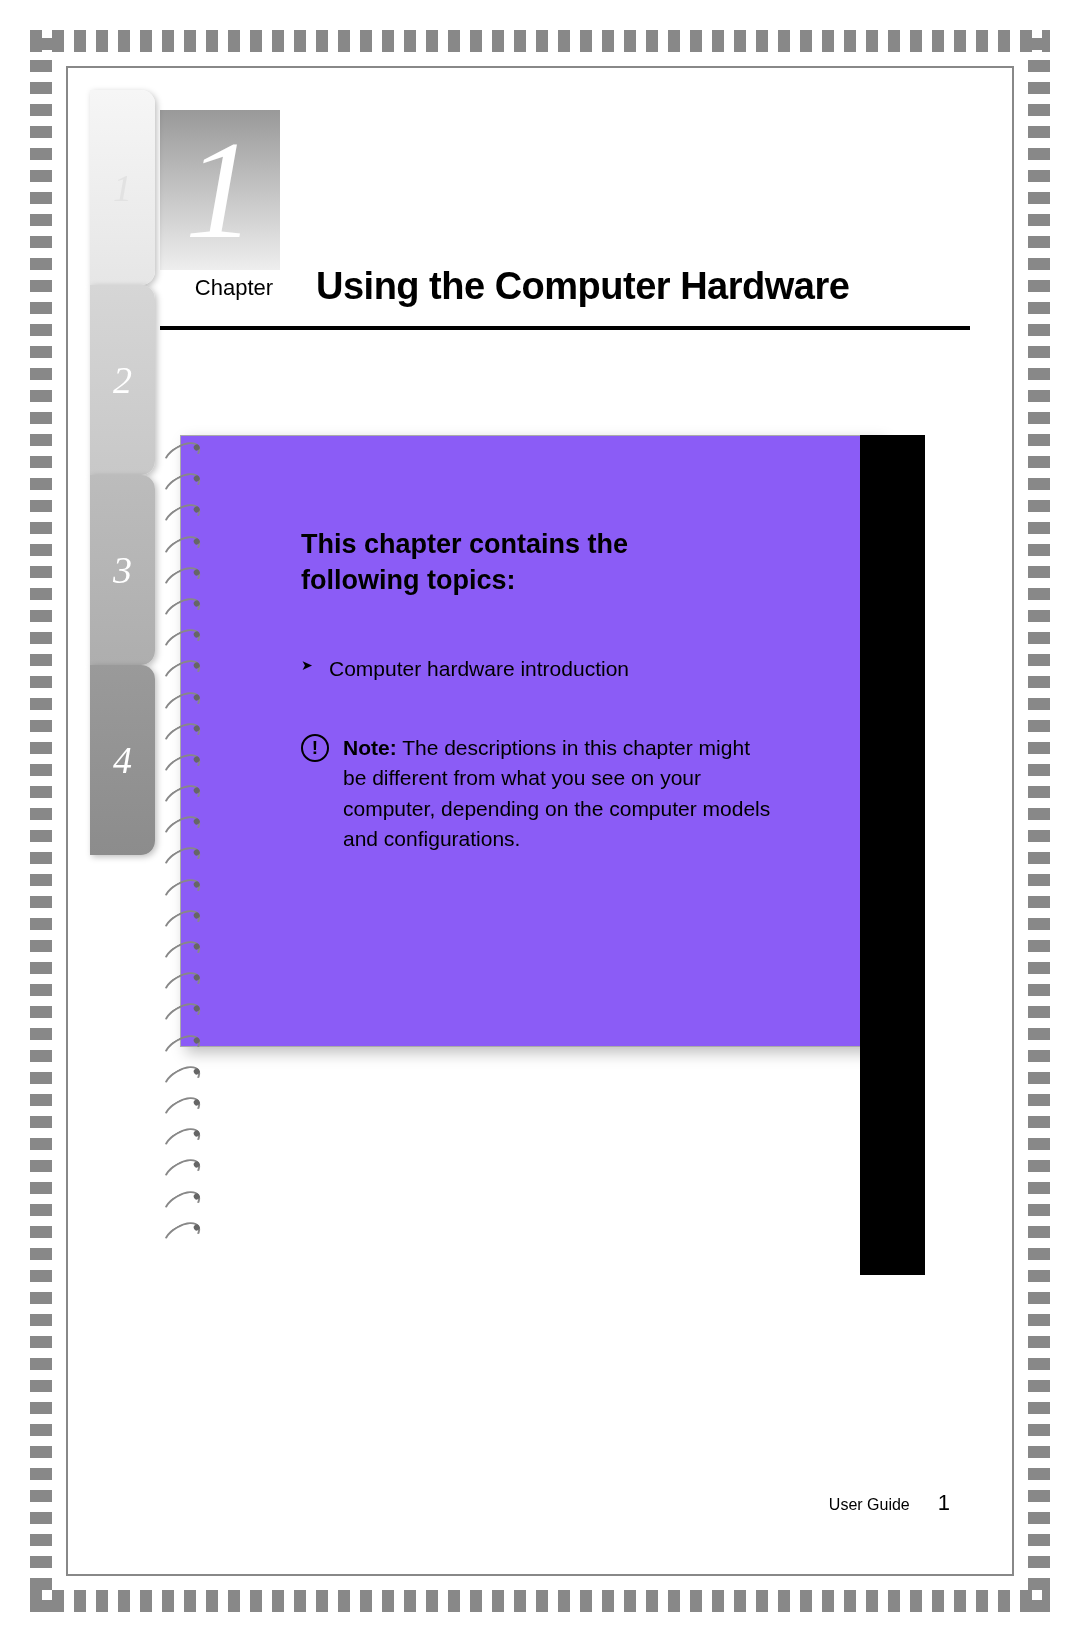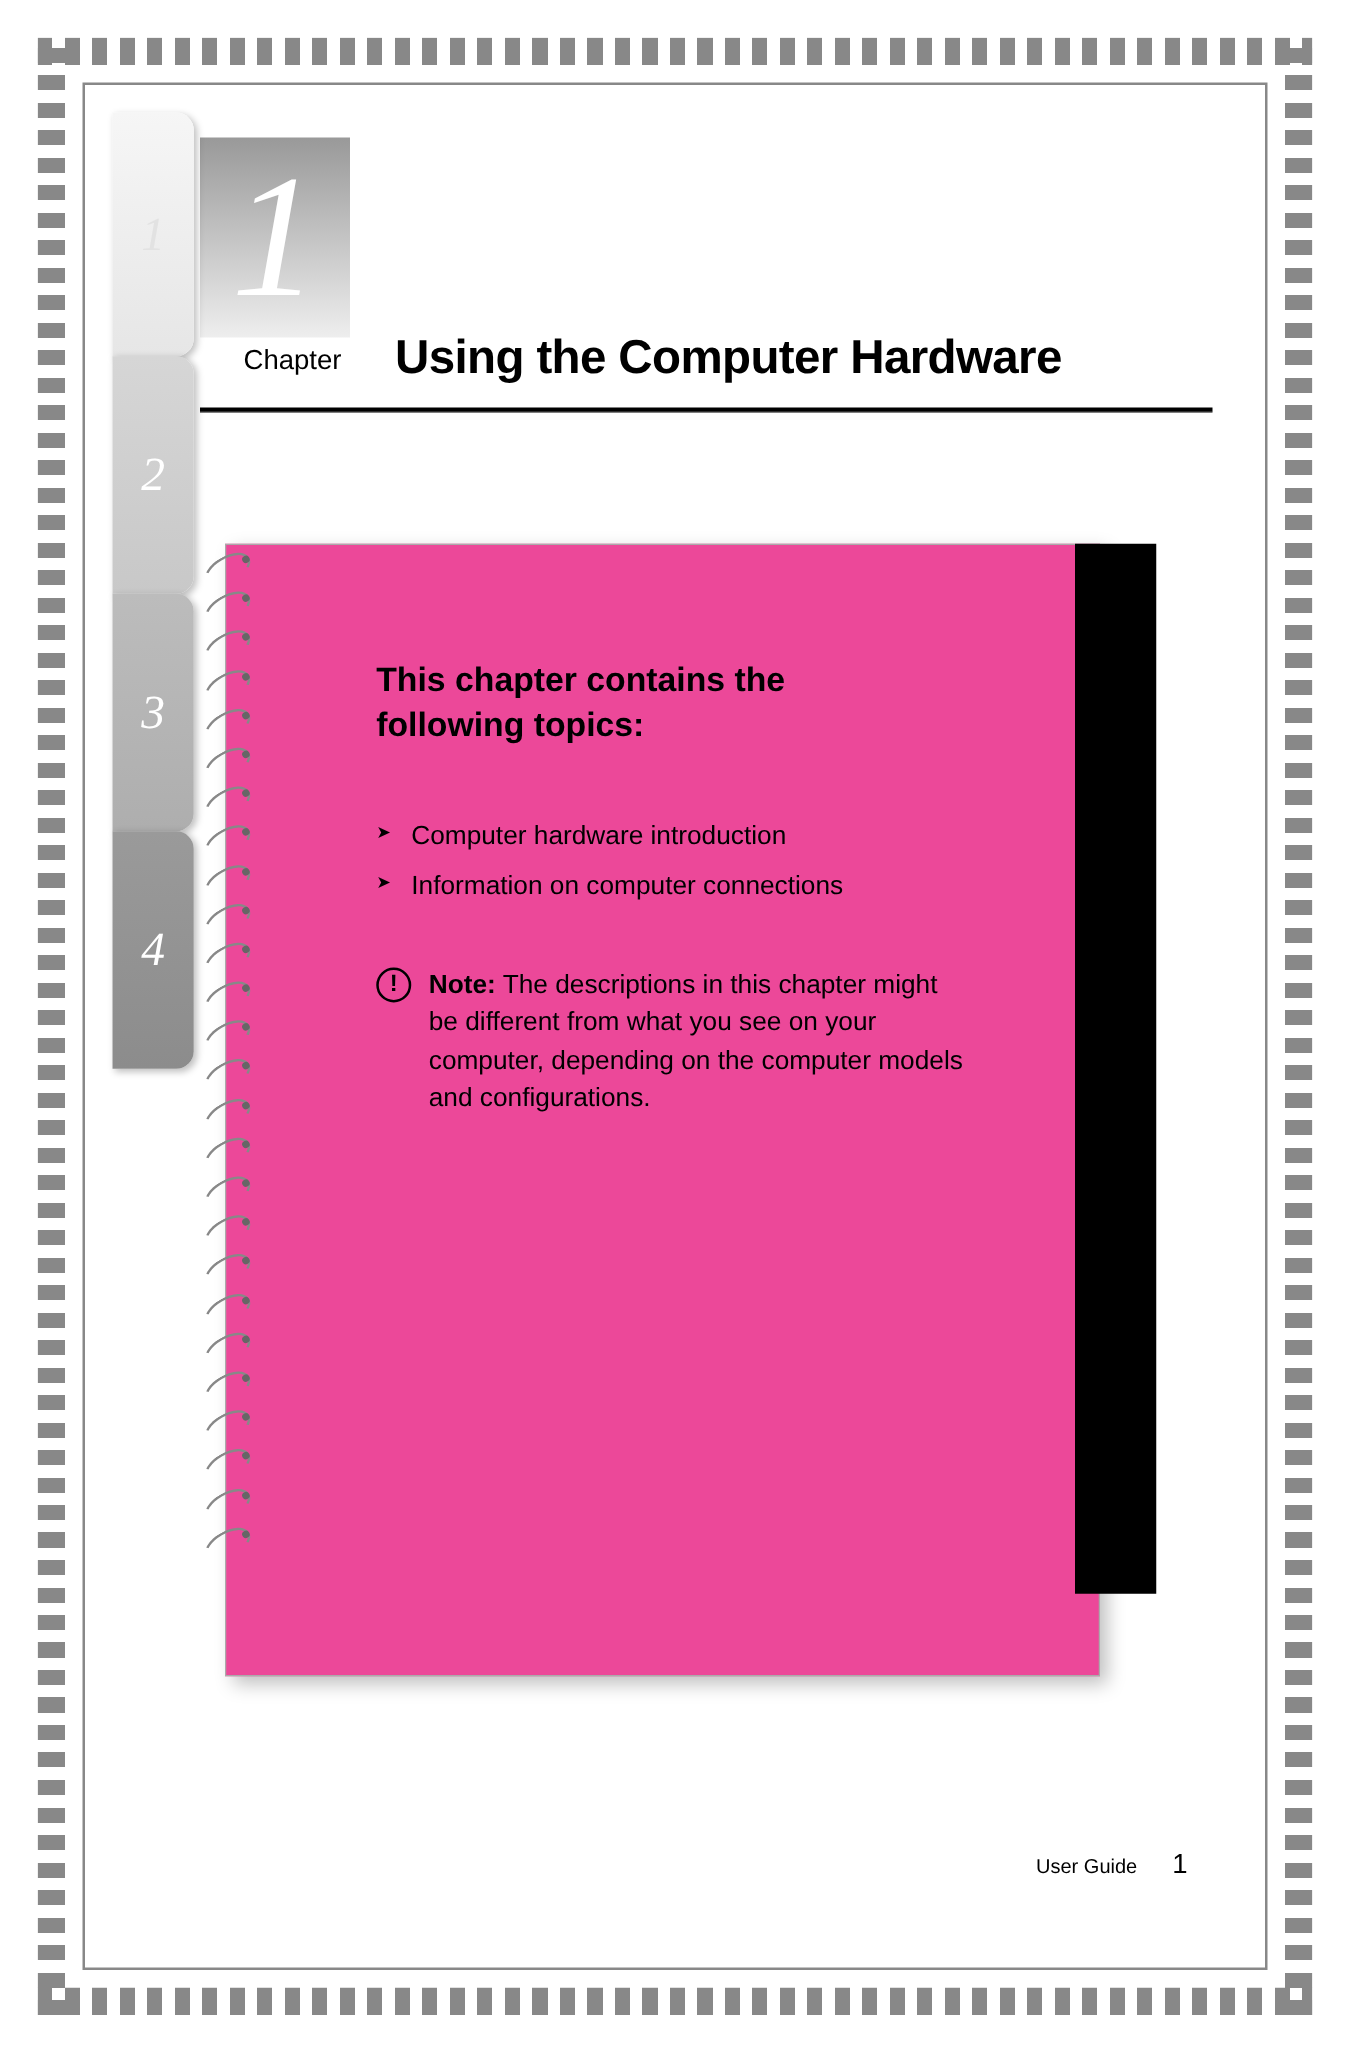--- a/index.html
+++ b/index.html
@@ -85,22 +85,22 @@
       right: 20px;
       border-top: 3px solid #000;
       border-bottom: 1px solid #000;
       height: 3px;
     }
     .notepad {
       position: absolute;
       top: 345px;
       left: 90px;
       width: 700px;
-      height: 906px;
-      background: #ec4899;
+      height: 612px;
+      background: #8b5cf6;
       border: 1px solid #aaa;
       box-shadow: 6px 6px 14px rgba(0,0,0,0.25);
     }
     .spiral {
       position: absolute;
       top: 355px;
       left: 72px;
       width: 48px;
       height: 820px;
       display: flex;
@@ -200,21 +200,21 @@
       font-style: italic;
       font-size: 38px;
       color: #fff;
     }
     .tab.t1 { top: 0; background: linear-gradient(180deg,#f6f6f6,#e6e6e6); color: #e2e2e2; box-shadow: 2px 2px 6px rgba(0,0,0,0.25); height: 195px;}
     .tab.t2 { top: 195px; background: linear-gradient(180deg,#d6d6d6,#c8c8c8); box-shadow: 2px 2px 6px rgba(0,0,0,0.25);}
     .tab.t3 { top: 385px; background: linear-gradient(180deg,#bcbcbc,#aeaeae); box-shadow: 2px 2px 6px rgba(0,0,0,0.25);}
     .tab.t4 { top: 575px; background: linear-gradient(180deg,#9a9a9a,#8c8c8c); box-shadow: 2px 2px 6px rgba(0,0,0,0.25);}
     .footer {
       position: absolute;
-      bottom: 48px;
+      bottom: 36px;
       right: 40px;
       font-size: 18px;
       display: flex;
       align-items: baseline;
       gap: 28px;
     }
     .footer .guide { font-size: 16px; }
     .footer .pnum { font-size: 22px; }
   </style>
 </head>
@@ -232,21 +232,20 @@
     <div class="chapter-label">Chapter</div>
     <div class="chapter-title">Using the Computer Hardware</div>
     <div class="hr-double"></div>
   </div>
 
   <div class="notepad">
     <div class="notepad-inner">
       <div class="topics-heading">This chapter contains the following topics:</div>
       <ul class="bullet-list">
         <li>Computer hardware introduction</li>
-        <li>Information on computer connections</li>
       </ul>
       <div class="note-block">
         <div class="note-icon">!</div>
         <div class="note-text">
           <b>Note:</b>
           <span>The descriptions in this chapter might be different from what you see on your computer, depending on the computer models and configurations.</span>
         </div>
       </div>
     </div>
   </div>

